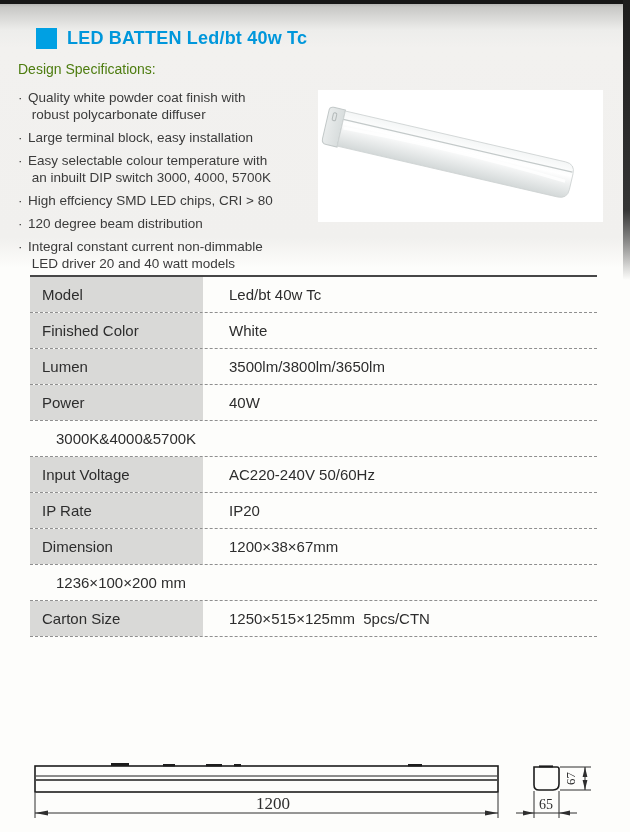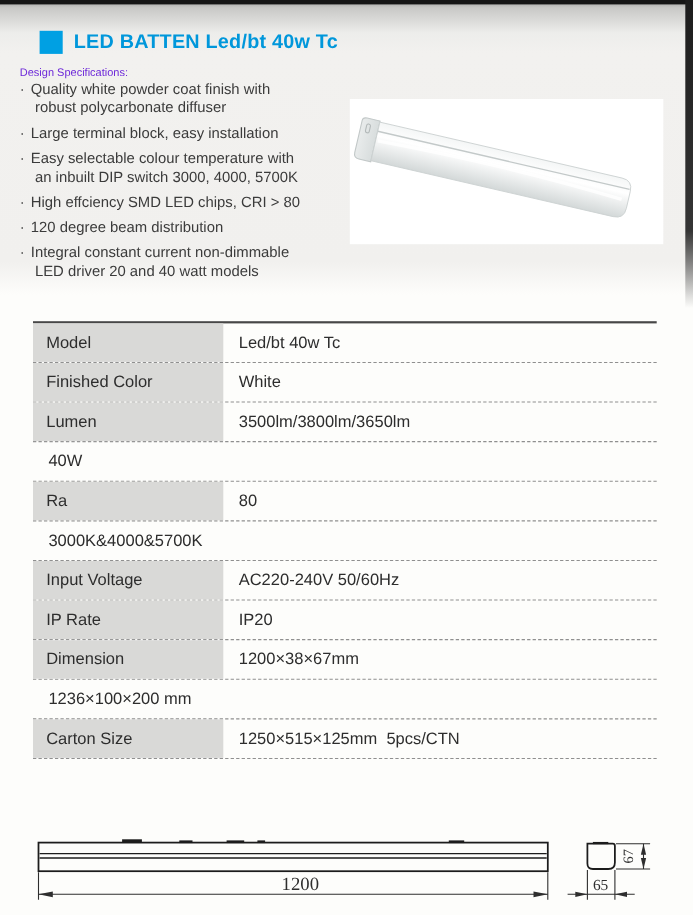--- a/index.html
+++ b/index.html
@@ -25,44 +25,44 @@
     background:linear-gradient(180deg,#1d1d1d 0%,#353535 75%,rgba(60,60,60,0) 100%);
   }
 
   
   .header{position:absolute;left:22px;top:28px;z-index:4;display:flex;align-items:flex-start;margin-left:14px;}
   .blue-square{width:21px;height:21px;background:#00a0e3;margin-right:10px;flex:none;}
   .page-title{font-size:18px;font-weight:bold;color:#0097db;letter-spacing:0.2px;white-space:nowrap;}
 
   
   .specs{position:absolute;left:18px;top:61px;width:302px;z-index:4;}
-  .specs-heading{font-size:10px;color:#6d28d9;margin-bottom:0;}
+  .specs-heading{font-size:14px;color:#4d7c0f;margin-bottom:12px;}
   .spec-item{display:flex;margin-bottom:6px;font-size:13.5px;line-height:17px;color:#3b3b3b;}
   .spec-bullet{width:10px;flex:none;color:#3b3b3b;}
   .spec-text{white-space:pre-wrap;}
 
   
   .photo-box{
     position:absolute;left:318px;top:90px;width:285px;height:132px;
     background:#ffffff;z-index:2;
   }
 
   
   .spec-table{
-    position:absolute;left:30px;top:292px;width:567px;z-index:4;
+    position:absolute;left:30px;top:275px;width:567px;z-index:4;
     border-top:2px solid #474747;
   }
   .t-row{display:flex;height:35px;border-bottom:1px dashed #8f8f8f;align-items:center;}
   .t-label{
     width:161px;flex:none;height:100%;background:#d9d9d7;
     padding-left:12px;display:flex;align-items:center;
     font-size:15px;color:#2d2d2d;
   }
   .t-value{
-    padding-left:14px;font-size:15px;color:#2d2d2d;white-space:pre;
+    padding-left:26px;font-size:15px;color:#2d2d2d;white-space:pre;
   }
 
   
   .drawing{position:absolute;left:0;top:740px;z-index:4;}
   .dim-text{font-family:"Liberation Serif",serif;fill:#2e2e2e;}
 </style>
 </head>
 <body>
 
 <div class="top-shade"></div>
@@ -140,25 +140,22 @@
       </div>
       <div class="t-row">
         <div class="t-label">Finished Color</div>
         <div class="t-value">White</div>
       </div>
       <div class="t-row">
         <div class="t-label">Lumen</div>
         <div class="t-value">3500lm/3800lm/3650lm</div>
       </div>
       <div class="t-row">
+        <div class="t-label">Power</div>
         <div class="t-value">40W</div>
-      </div>
-      <div class="t-row">
-        <div class="t-label">Ra</div>
-        <div class="t-value">80</div>
       </div>
       <div class="t-row">
         <div class="t-value">3000K&amp;4000&amp;5700K</div>
       </div>
       <div class="t-row">
         <div class="t-label">Input Voltage</div>
         <div class="t-value">AC220-240V 50/60Hz</div>
       </div>
       <div class="t-row">
         <div class="t-label">IP Rate</div>

